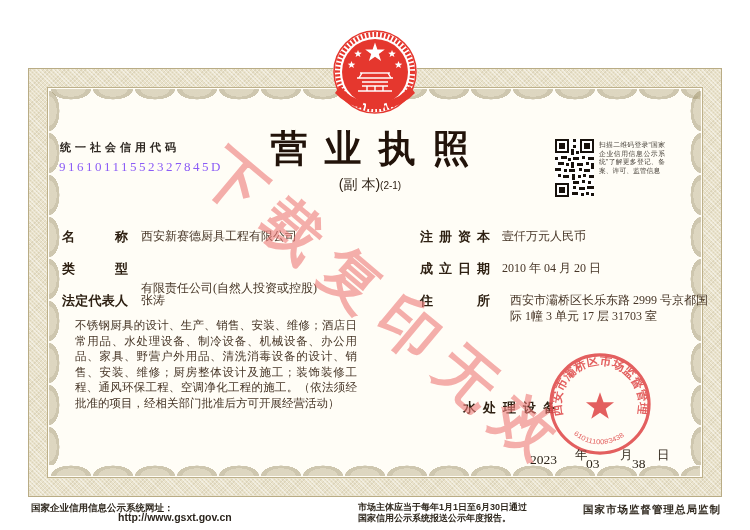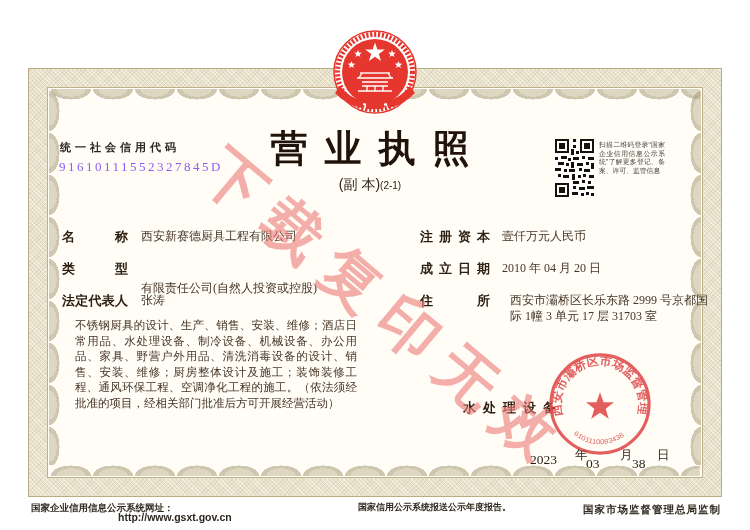--- a/index.html
+++ b/index.html
@@ -231,17 +231,18 @@
 <div class="date-part date-num" style="left:530px;top:452px;">2023</div>
 <div class="date-part" style="left:575px;top:447px;">年</div>
 <div class="date-part date-num" style="left:586px;top:456px;">03</div>
 <div class="date-part" style="left:620px;top:447px;">月</div>
 <div class="date-part date-num" style="left:632px;top:456px;">38</div>
 <div class="date-part" style="left:657px;top:447px;">日</div>
 
 <div class="abs foot foot-left-label">国家企业信用信息公示系统网址：</div>
 <div class="abs foot foot-left-url">http://www.gsxt.gov.cn</div>
 <div class="abs foot foot-mid">
+  <div>市场主体应当于每年1月1日至6月30日通过</div>
   <div>国家信用公示系统报送公示年度报告。</div>
 </div>
 <div class="abs foot foot-right">国家市场监督管理总局监制</div>
 
 <div class="abs watermark">下载复印无效</div>
 
 </body></html>

